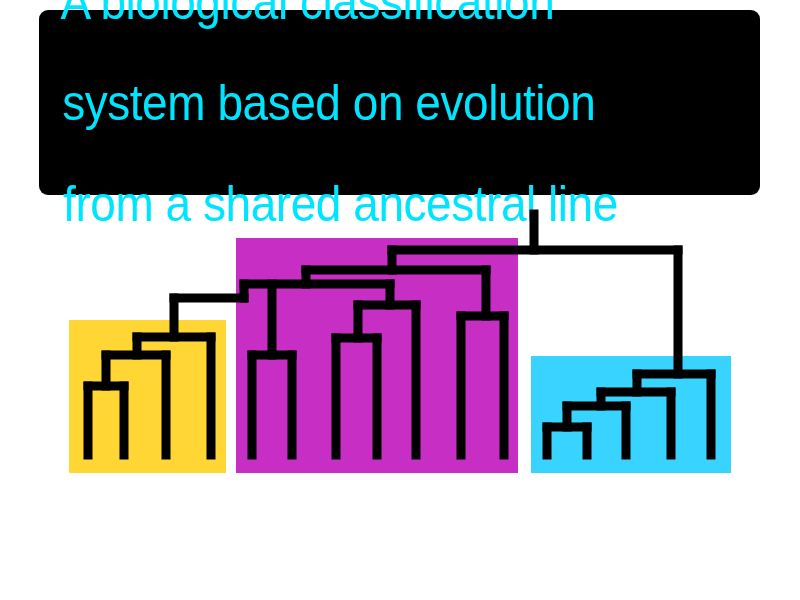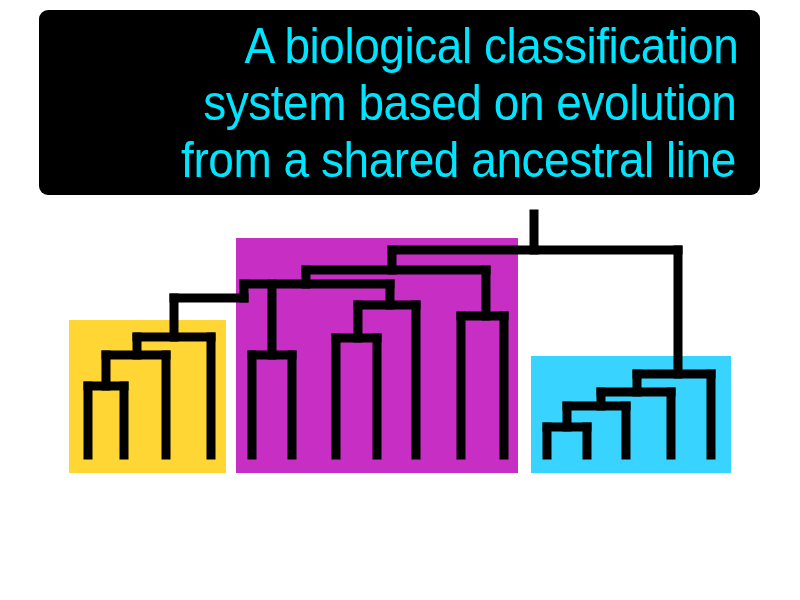--- a/index.html
+++ b/index.html
@@ -18,23 +18,24 @@
     position: absolute;
     left: 39px;
     top: 10px;
     width: 721px;
     height: 185px;
     background: #000000;
     border-radius: 9px;
     box-sizing: border-box;
     display: flex;
     flex-direction: column;
-    align-items: flex-end;
+    align-items: flex-start;
     justify-content: center;
     padding-top: 2px;
+    gap: 44px;
   }
   .title-line {
     color: #00E5FF;
     font-size: 50px;
     line-height: 57px;
     white-space: nowrap;
     letter-spacing: -0.5px;
     transform: scaleX(0.92);
     text-align: center;
   }

